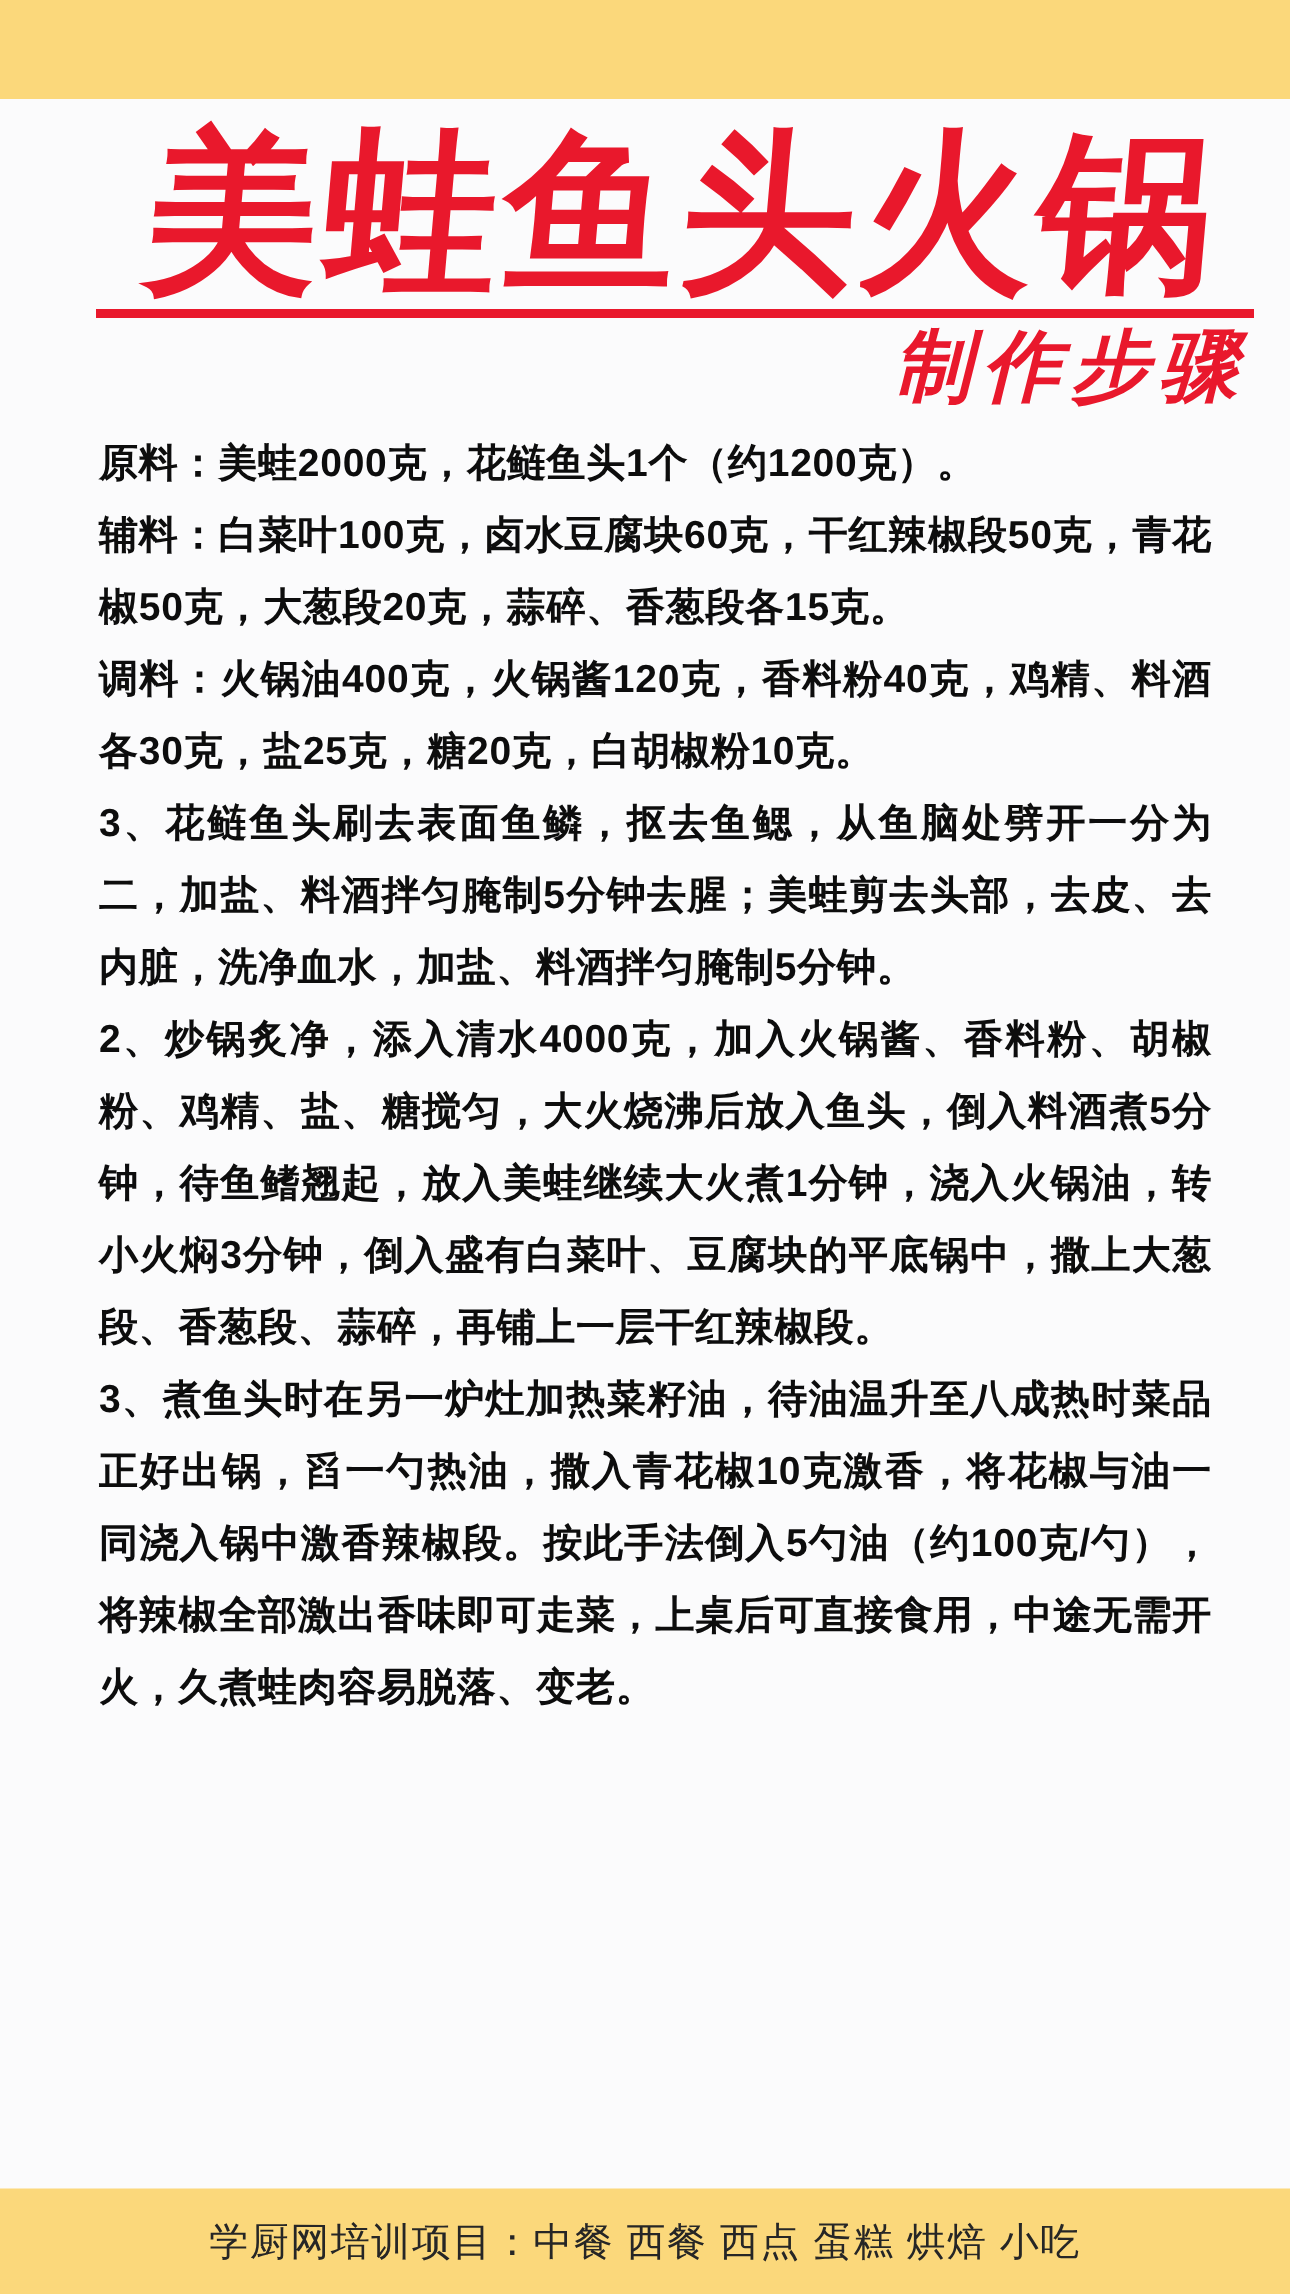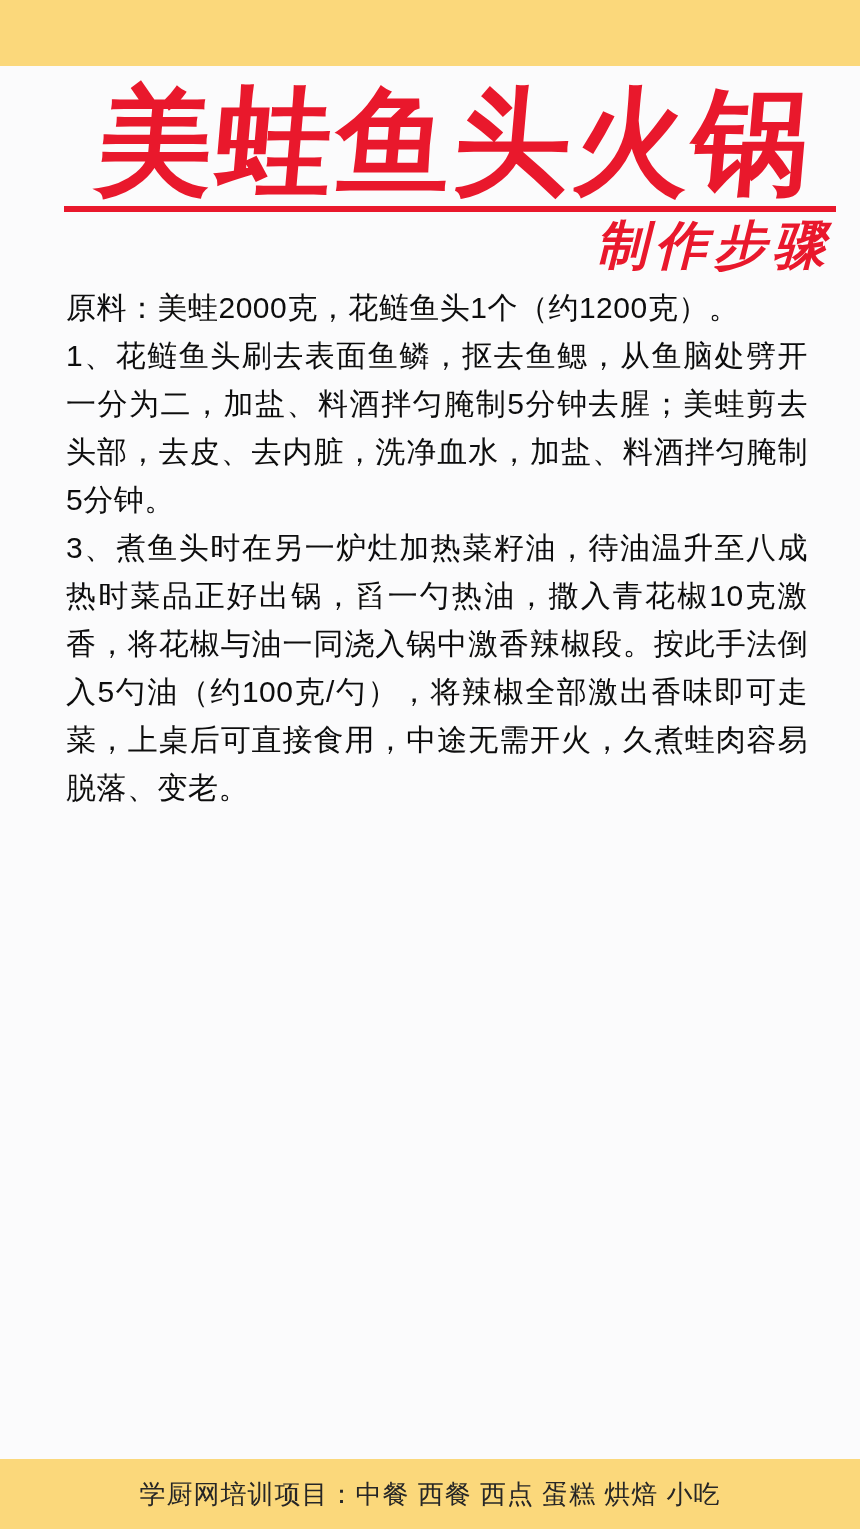--- a/index.html
+++ b/index.html
@@ -62,23 +62,23 @@
     letter-spacing: 7px;
     color: #e9182c;
     padding-right: 4px;
   }
 
   .recipe-body {
     padding: 16px 52px 0 66px;
   }
 
   .recipe-body p {
-    font-size: 30px;
+    font-size: 26px;
     line-height: 48px;
-    font-weight: 400;
+    font-weight: 700;
     color: #0d0d0d;
     letter-spacing: 0.5px;
     text-align: justify;
     overflow-wrap: break-word;
   }
 
   .band-footer {
     height: 70px;
     flex: 0 0 auto;
     background: #fbd87b;
@@ -105,21 +105,24 @@
   <div class="content">
 
     <div class="title-wrap">
       <div class="recipe-title">美蛙鱼头火锅</div>
       <hr class="title-divider">
       <div class="recipe-subtitle">制作步骤</div>
     </div>
 
     <div class="recipe-body">
       <p>原料：美蛙2000克，花鲢鱼头1个（约1200克）。</p>
-      <p>1、花鲢鱼头刷去表面鱼鳞，抠去鱼鳃，从鱼脑处劈开一分为二，加盐、料酒拌匀腌制5分钟去腥；美蛙剪去头部，去皮、去内脏，洗净血水，加盐、料酒拌匀腌制5分钟。</p>
+      <p>辅料：白菜叶100克，卤水豆腐块60克，干红辣椒段50克，青花椒50克，大葱段20克，蒜碎、香葱段各15克。</p>
+      <p>调料：火锅油400克，火锅酱120克，香料粉40克，鸡精、料酒各30克，盐25克，糖20克，白胡椒粉10克。</p>
+      <p>3、花鲢鱼头刷去表面鱼鳞，抠去鱼鳃，从鱼脑处劈开一分为二，加盐、料酒拌匀腌制5分钟去腥；美蛙剪去头部，去皮、去内脏，洗净血水，加盐、料酒拌匀腌制5分钟。</p>
+      <p>2、炒锅炙净，添入清水4000克，加入火锅酱、香料粉、胡椒粉、鸡精、盐、糖搅匀，大火烧沸后放入鱼头，倒入料酒煮5分钟，待鱼鳍翘起，放入美蛙继续大火煮1分钟，浇入火锅油，转小火焖3分钟，倒入盛有白菜叶、豆腐块的平底锅中，撒上大葱段、香葱段、蒜碎，再铺上一层干红辣椒段。</p>
       <p>3、煮鱼头时在另一炉灶加热菜籽油，待油温升至八成热时菜品正好出锅，舀一勺热油，撒入青花椒10克激香，将花椒与油一同浇入锅中激香辣椒段。按此手法倒入5勺油（约100克/勺），将辣椒全部激出香味即可走菜，上桌后可直接食用，中途无需开火，久煮蛙肉容易脱落、变老。</p>
     </div>
 
   </div>
 
   <div class="band-footer">
     <div class="footer-text">学厨网培训项目：中餐 西餐 西点 蛋糕 烘焙 小吃</div>
   </div>
 
 </div>

